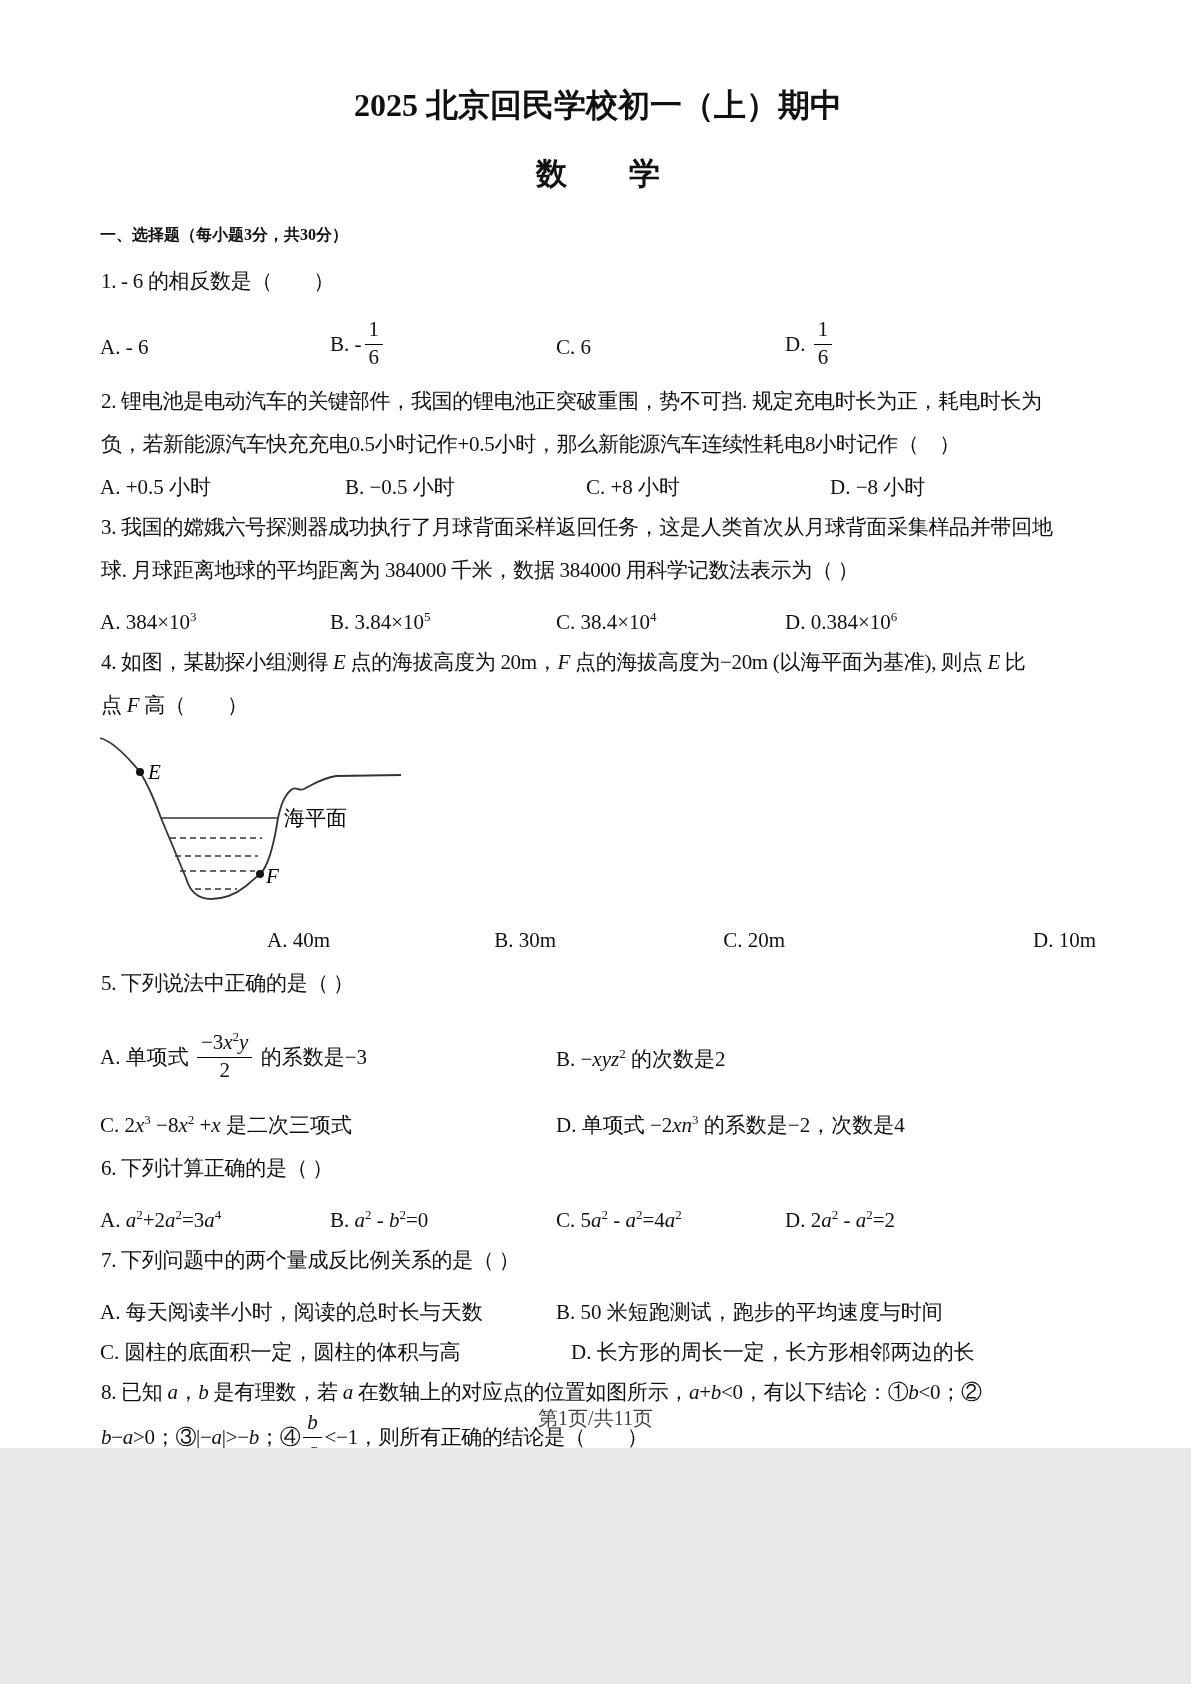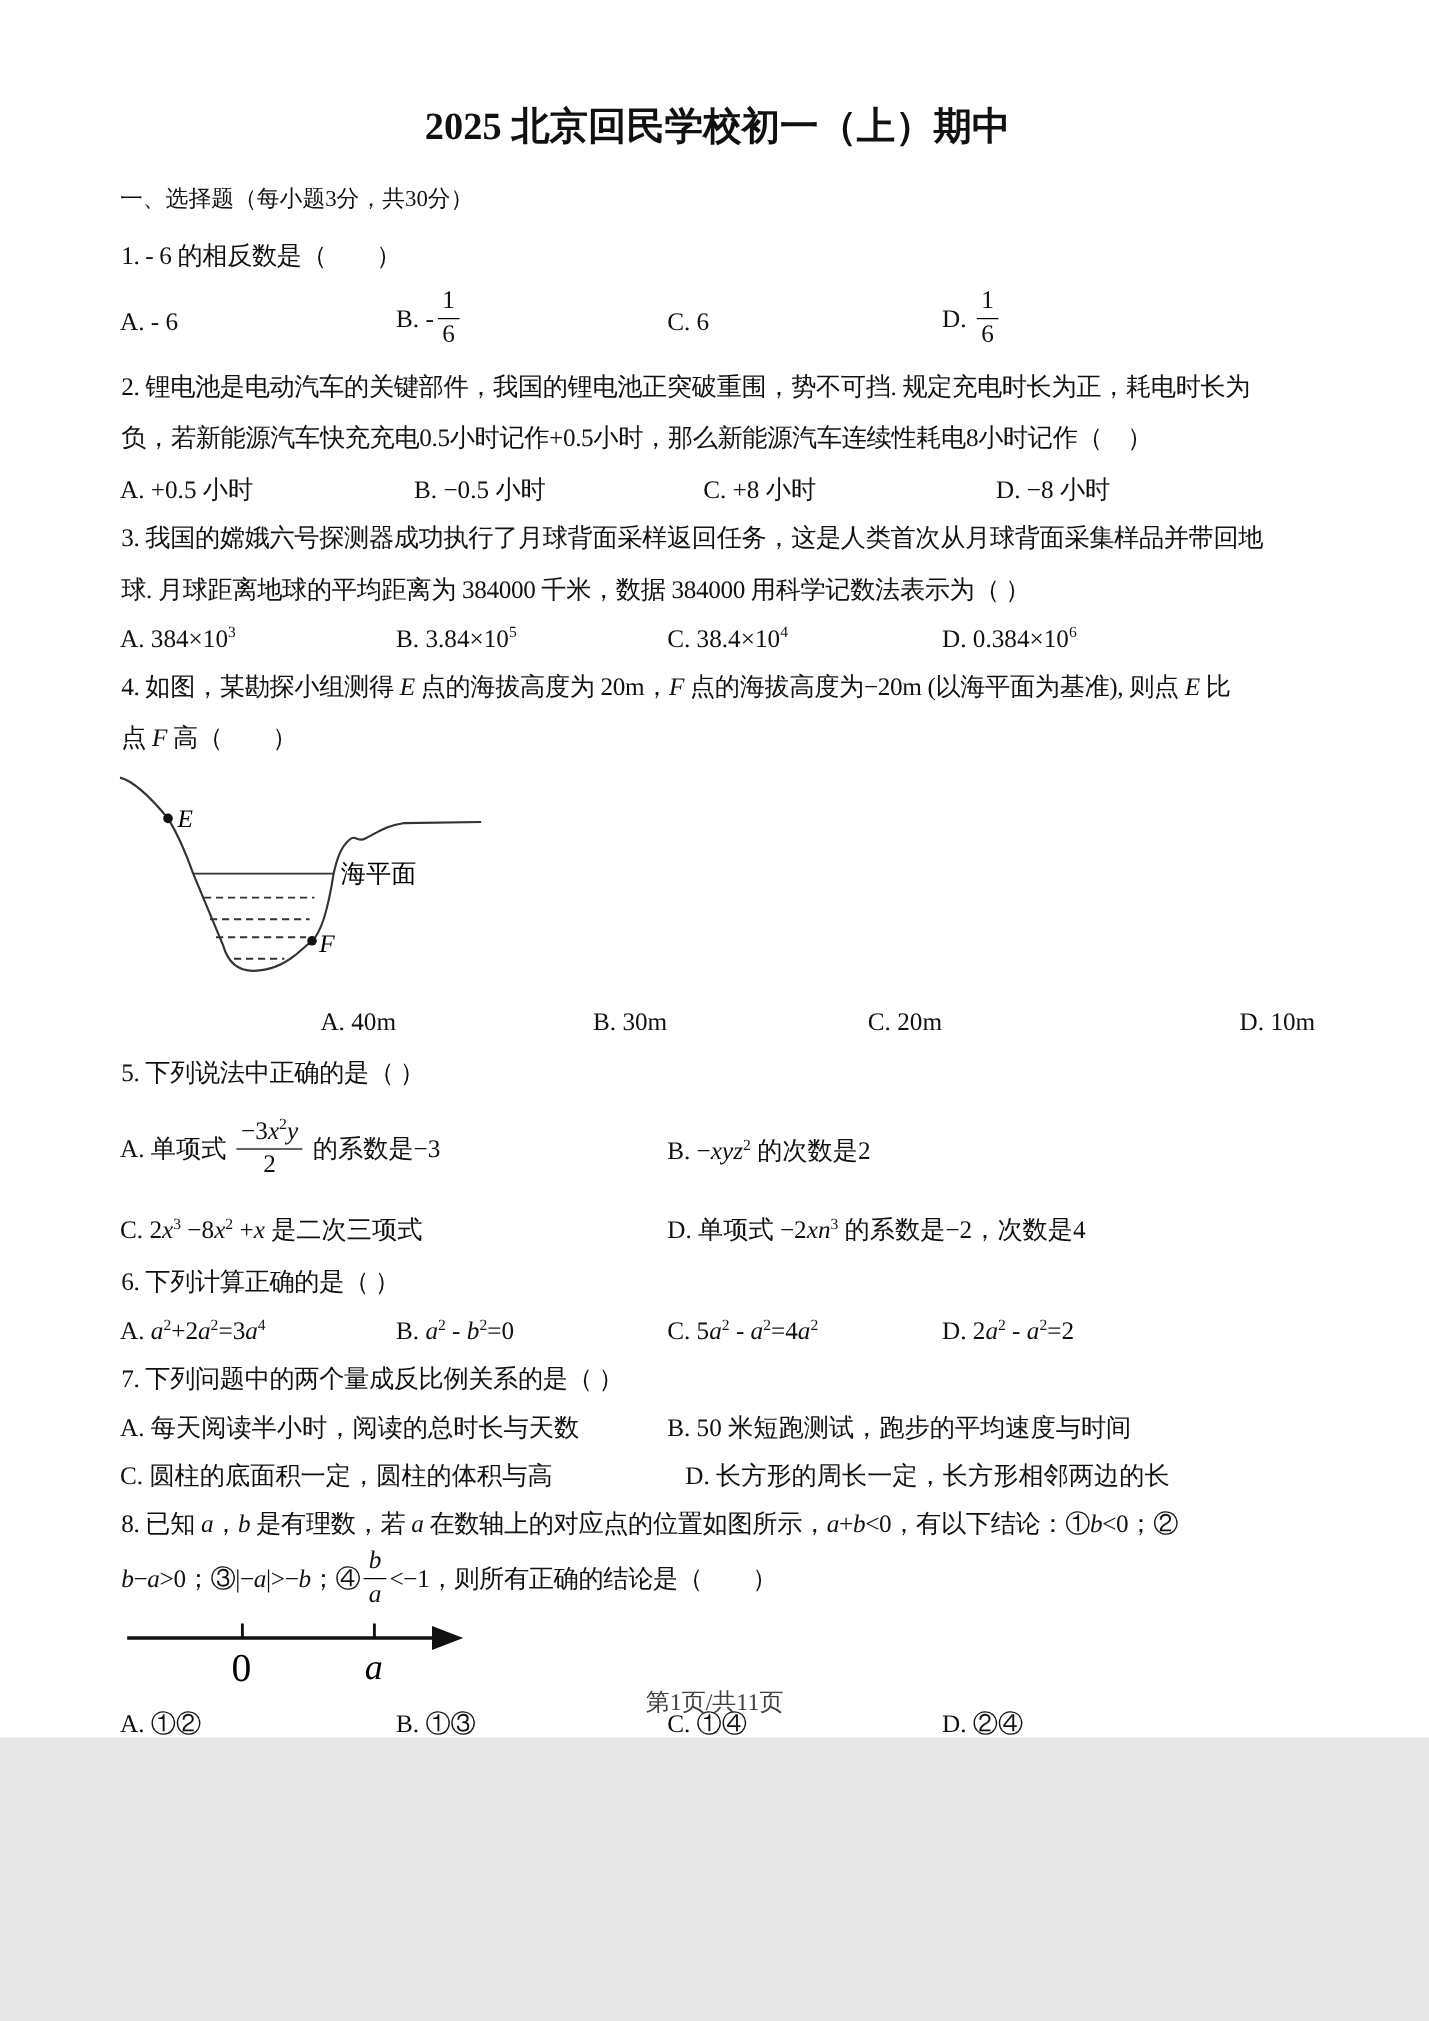--- a/index.html
+++ b/index.html
@@ -7,24 +7,24 @@
     width:1191px;height:1448px;background:#ffffff;margin:0 auto;position:relative;
     font-family:"Liberation Serif","DejaVu Serif",serif;color:#111;
     overflow:hidden;
   }
   .content{padding:0 95px 0 100px;width:996px;}
   .title{
     text-align:center;font-weight:bold;font-size:32px;line-height:38px;
     padding-top:86px;font-family:"Liberation Serif","DejaVu Serif",serif;
   }
   .subject{text-align:center;font-weight:bold;font-size:31px;line-height:36px;margin-top:32px;}
-  .section-heading{font-weight:normal;font-size:19px;line-height:30px;margin-top:28px;}
+  .section-heading{font-weight:bold;font-size:16px;line-height:30px;margin-top:28px;}
   .stem{font-size:21px;line-height:42px;margin:1px;letter-spacing:-0.3px;}
   .opts{
-    display:grid;font-size:21px;align-items:center;margin-top:2px;min-height:36px;
+    display:grid;font-size:21px;align-items:center;margin-top:13px;min-height:36px;
   }
   .row4{grid-template-columns:230px 226px 229px 1fr;}
   .row2{grid-template-columns:456px 1fr;}
   .opts.tall{min-height:64px;}
   .opts.xtall{min-height:84px;}
   .opt{white-space:nowrap;}
   sup{font-size:13px;}
   i{font-style:italic;}
   .frac{display:inline-block;vertical-align:middle;text-align:center;line-height:1.12;margin:0 3px;position:relative;top:-3px;}
   .frac .fn{display:block;border-bottom:1.5px solid #000;padding:0 4px 2px;}
@@ -38,20 +38,21 @@
   }
   .mt4{margin-top:4px;gap:15px;} .mt6{margin-top:6px;} .mt8{margin-top:8px;text-align:right;} .mt10{margin-top:10px;}
 </style>
 </head>
 <body>
 
 <div class="page">
   <div class="content">
 
     <div class="title">2025 北京回民学校初一（上）期中</div>
+    <div class="subject">数　　学</div>
     <div class="section-heading">一、选择题（每小题3分，共30分）</div>
 
     <div>
       <p class="stem mt10">1. - 6 的相反数是（　　）</p>
       <div class="opts row4 tall">
         <span class="opt">A. - 6</span>
         <span class="opt">B. -<span class="frac"><span class="fn">1</span><span class="fd">6</span></span></span>
         <span class="opt">C. 6</span>
         <span class="opt">D. <span class="frac"><span class="fn">1</span><span class="fd">6</span></span></span>
       </div>

